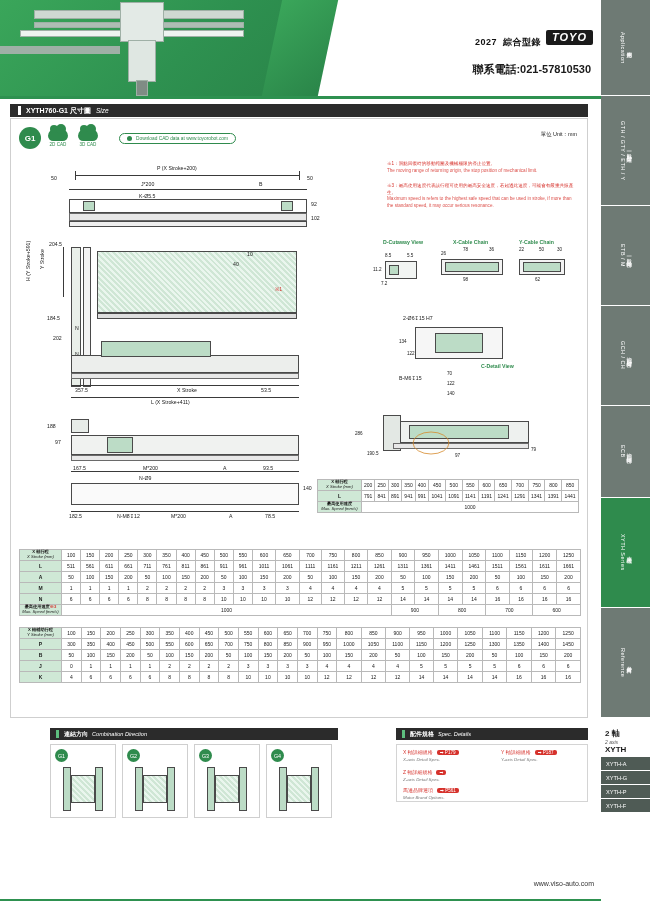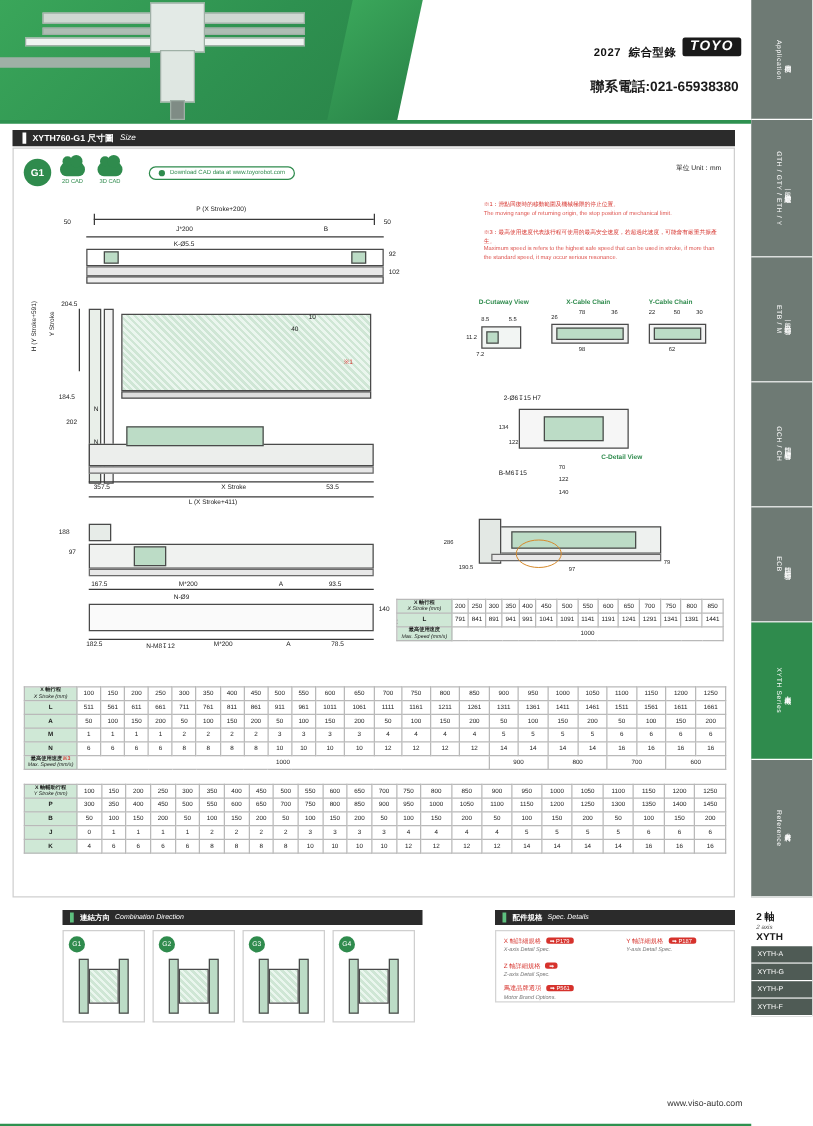--- a/index.html
+++ b/index.html
@@ -191,21 +191,21 @@
     <div class="rail" style="left:120px;top:2px;width:44px;height:40px;background:#e3eae6;"></div>
     <div class="rail" style="left:128px;top:40px;width:28px;height:42px;background:#dfe7e2;"></div>
     <div class="rail dark" style="left:136px;top:80px;width:12px;height:16px;"></div>
     <div class="rail" style="left:0px;top:46px;width:120px;height:8px;background:#9fb0a6;"></div>
 
     <div class="banner-title">
       <span>2027</span>
       &nbsp;<span>綜合型錄</span>
     </div>
     <div class="toyo-logo">TOYO</div>
-    <div class="phone">聯系電話:021-65938380</div>
+    <div class="phone">聯系電話:021-57810530</div>
     <div class="green-underline"></div>
   </div>
 
   <div class="sidetabs">
     <div class="tab gray" style="top:0px;height:96px;">
         <span><span>應用例</span><br><span>Application</span></span>
       </div>
     <div class="tab gray" style="top:96px;height:110px;">
         <span><span>一般 懸臂型組</span><br><span>GTH / GTY / ETH / Y</span></span>
       </div>

